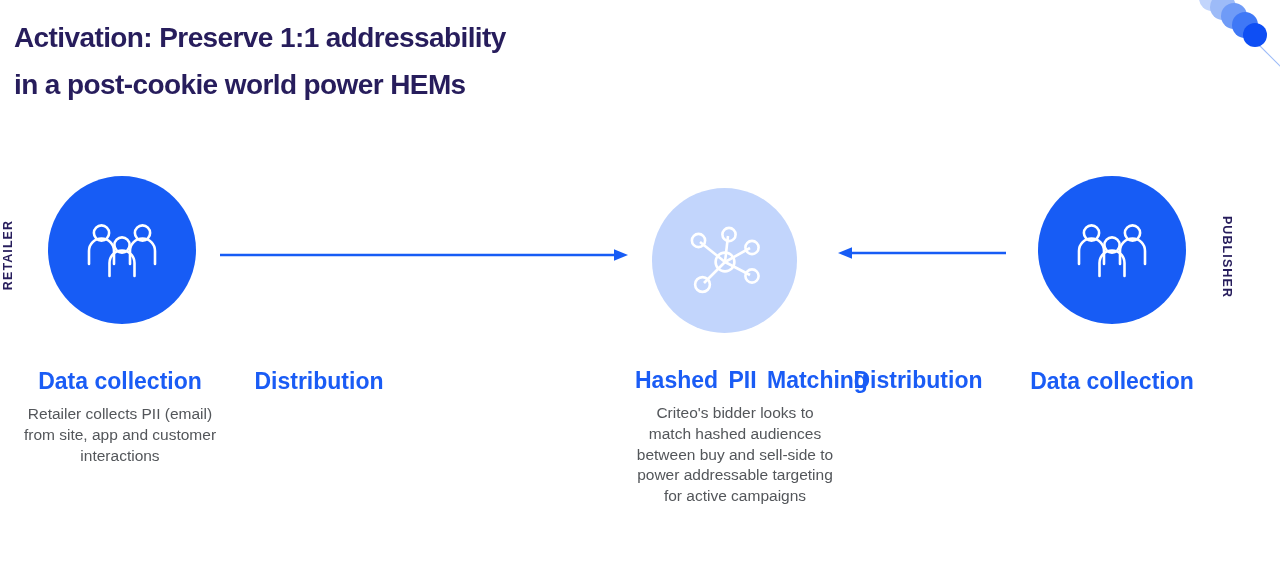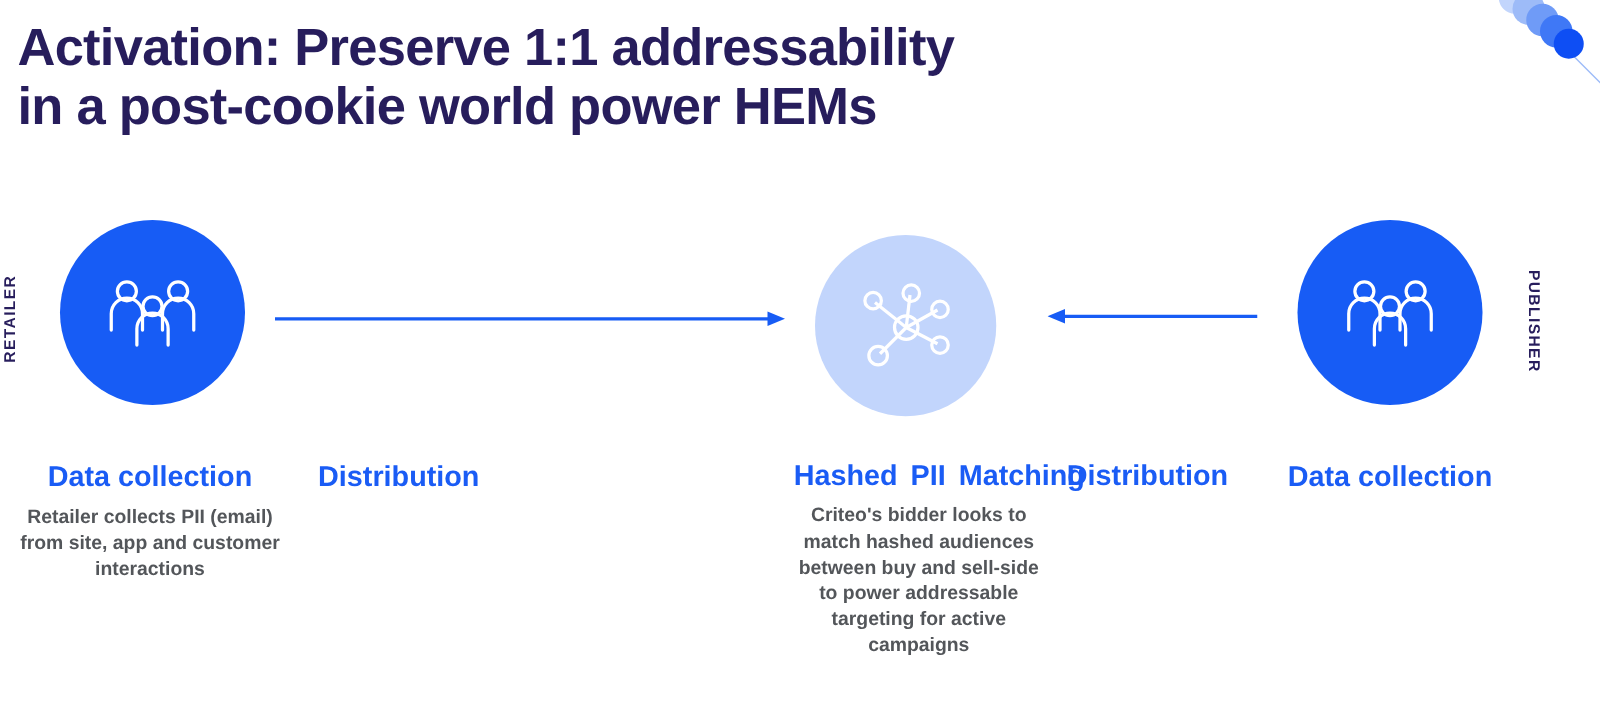--- a/index.html
+++ b/index.html
@@ -27,21 +27,21 @@
   }
 
   
   .title {
     position: absolute;
     left: 14px;
     top: 14px;
     width: 830px;
     color: #271d5c;
     font-weight: 700;
-    font-size: 42px;
+    font-size: 28px;
     line-height: 47px;
     letter-spacing: -0.6px;
     font-stretch: condensed;
   }
   .title .ln { display: block; white-space: pre; }
 
   
   .vlabel {
     position: absolute;
     color: #271d5c;
@@ -120,21 +120,21 @@
     font-size: 23px;
     line-height: 22px;
     margin-bottom: 12px;
     white-space: pre;
   }
   .col-head.wide-words { word-spacing: 4px; }
   .col-body {
     color: #53565a;
     font-size: 15.5px;
     line-height: 20.8px;
-    font-weight: 700;
+    font-weight: 400;
   }
 
   .col-1 { left: 16px;   top: 370px; width: 208px; }
   .col-2 { left: 222px;  top: 370px; width: 194px; }
   .col-3 { left: 424px;  top: 370px; width: 190px; }
   .col-4 { left: 620px;  top: 369px; width: 200px; margin-left: 15px; }
   .col-5 { left: 830px;  top: 369px; width: 176px; }
   .col-6 { left: 1014px; top: 370px; width: 196px; }
 </style>
 </head>

